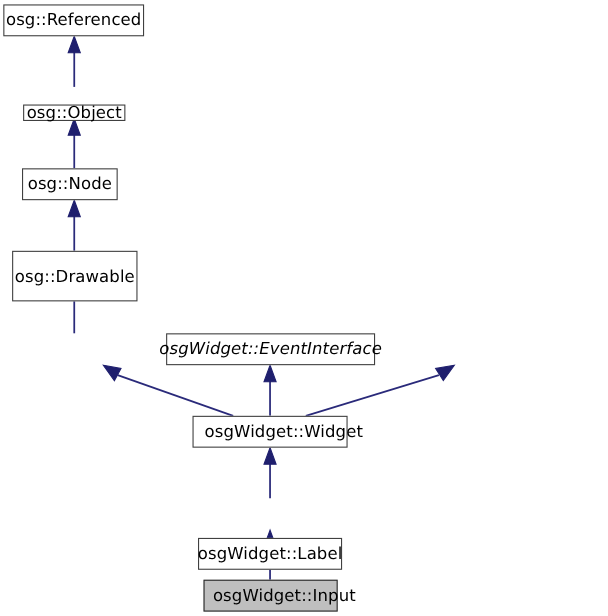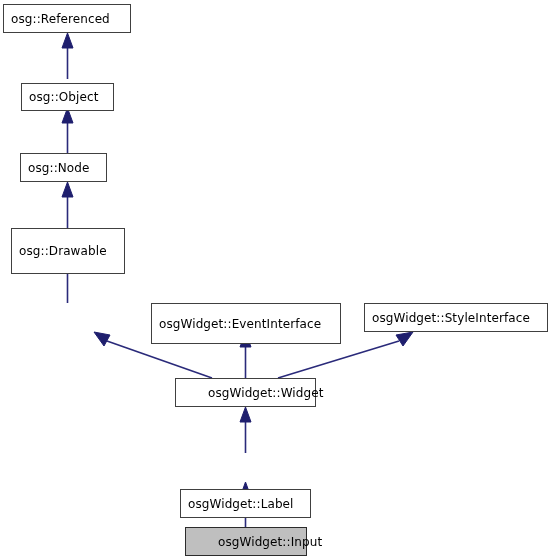--- a/index.html
+++ b/index.html
@@ -23,24 +23,25 @@
     top: 0;
     width: 553px;
     height: 560px;
     pointer-events: none;
   }
   .class-node {
     position: absolute;
     box-sizing: border-box;
     display: flex;
     align-items: center;
+    justify-content: center;
     border: 1px solid #404040;
     background: #ffffff;
     color: #000000;
-    font-size: 12px;
+    font-size: 15px;
     line-height: 1;
     letter-spacing: 0.1px;
     white-space: nowrap;
     z-index: 2;
   }
   .class-node.highlight {
     background: #bfbfbf;
     border-color: #2b2b2b;
     padding-left: 25px;
   }
@@ -99,40 +100,37 @@
     <g>
       <line x1="245.5" y1="527" x2="245.5" y2="496" stroke="#2a2a7a" stroke-width="1.6"></line>
       <polygon points="245.5,482 240,497 251,497" fill="#1f1f6e" stroke="#1f1f6e" stroke-width="1"></polygon>
     </g>
   </svg>
 
   <div class="class-node" style="left:3px; top:4px; width:128px; height:29px;">
     <span class="node-label">osg::Referenced</span>
   </div>
 
-  <div class="class-node" style="left:21px; top:83px; width:93px; height:28px;">
+  <div class="class-node" style="left:21px; top:95px; width:93px; height:15px;">
     <span class="node-label">osg::Object</span>
   </div>
 
   <div class="class-node" style="left:20px; top:153px; width:87px; height:29px;">
     <span class="node-label">osg::Node</span>
   </div>
 
   <div class="class-node" style="left:11px; top:228px; width:114px; height:46px;">
     <span class="node-label">osg::Drawable</span>
   </div>
 
 
-  <div class="class-node" style="left:151px; top:303px; width:190px; height:41px;">
+  <div class="class-node" style="left:151px; top:303px; width:190px; height:29px;font-style:italic;">
     <span class="node-label">osgWidget::EventInterface</span>
   </div>
 
-  <div class="class-node" style="left:364px; top:303px; width:184px; height:29px;">
-    <span class="node-label">osgWidget::StyleInterface</span>
-  </div>
 
   <div class="class-node" style="left:175px; top:378px; width:141px; height:29px;padding-left:25px;">
     <span class="node-label">osgWidget::Widget</span>
   </div>
 
   <div class="class-node" style="left:180px; top:453px; width:131px; height:29px;margin-top:36px;">
     <span class="node-label">osgWidget::Label</span>
   </div>
 
   <div class="class-node highlight" style="left:185px; top:527px; width:122px; height:29px;">

